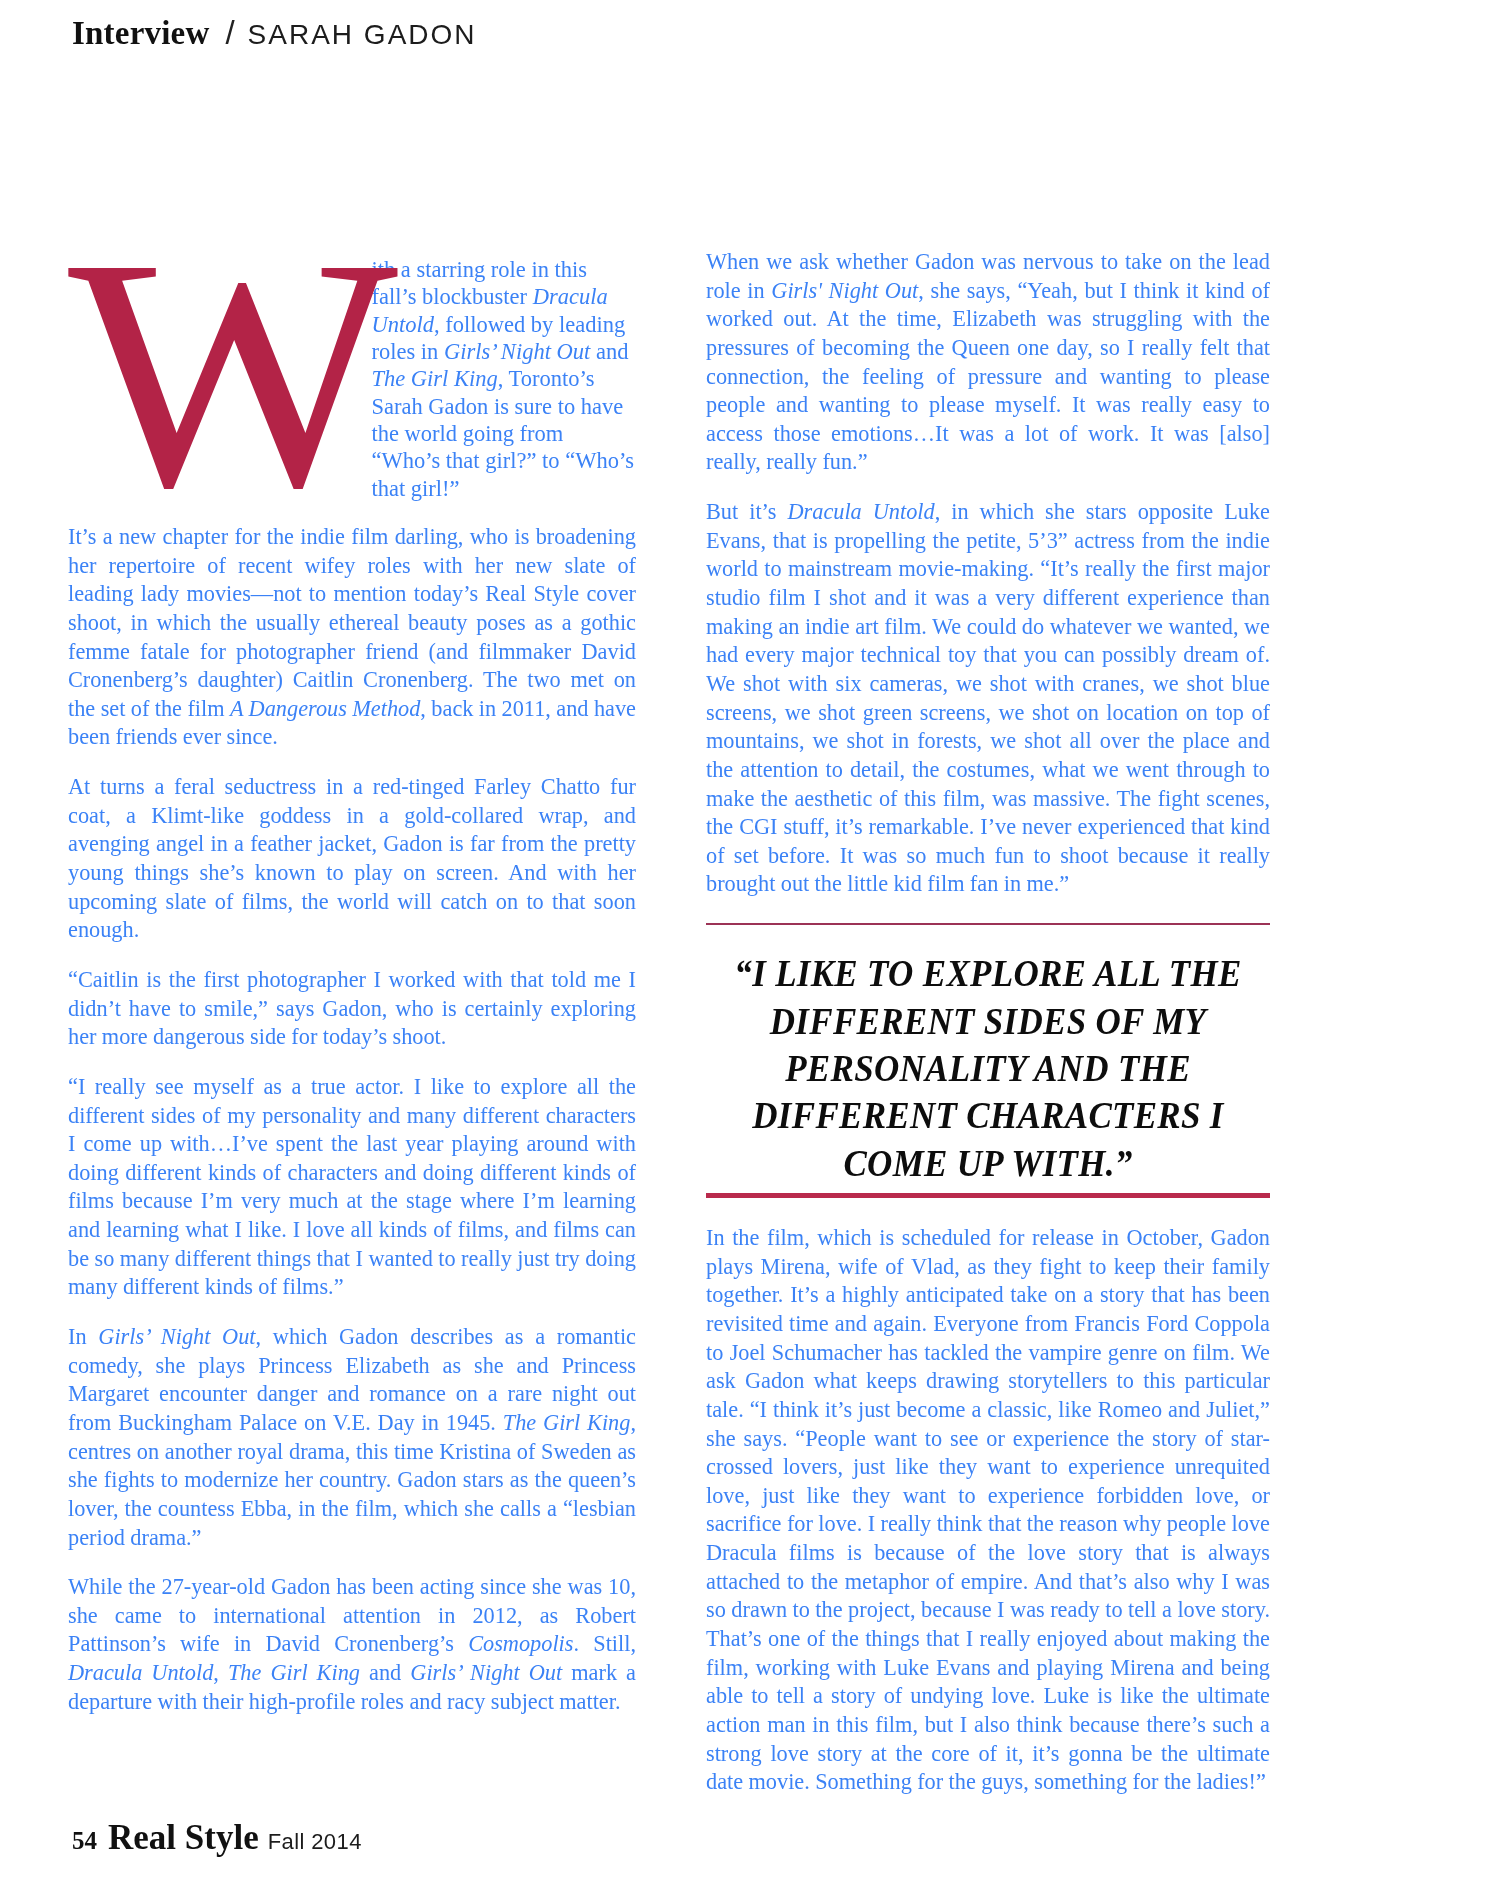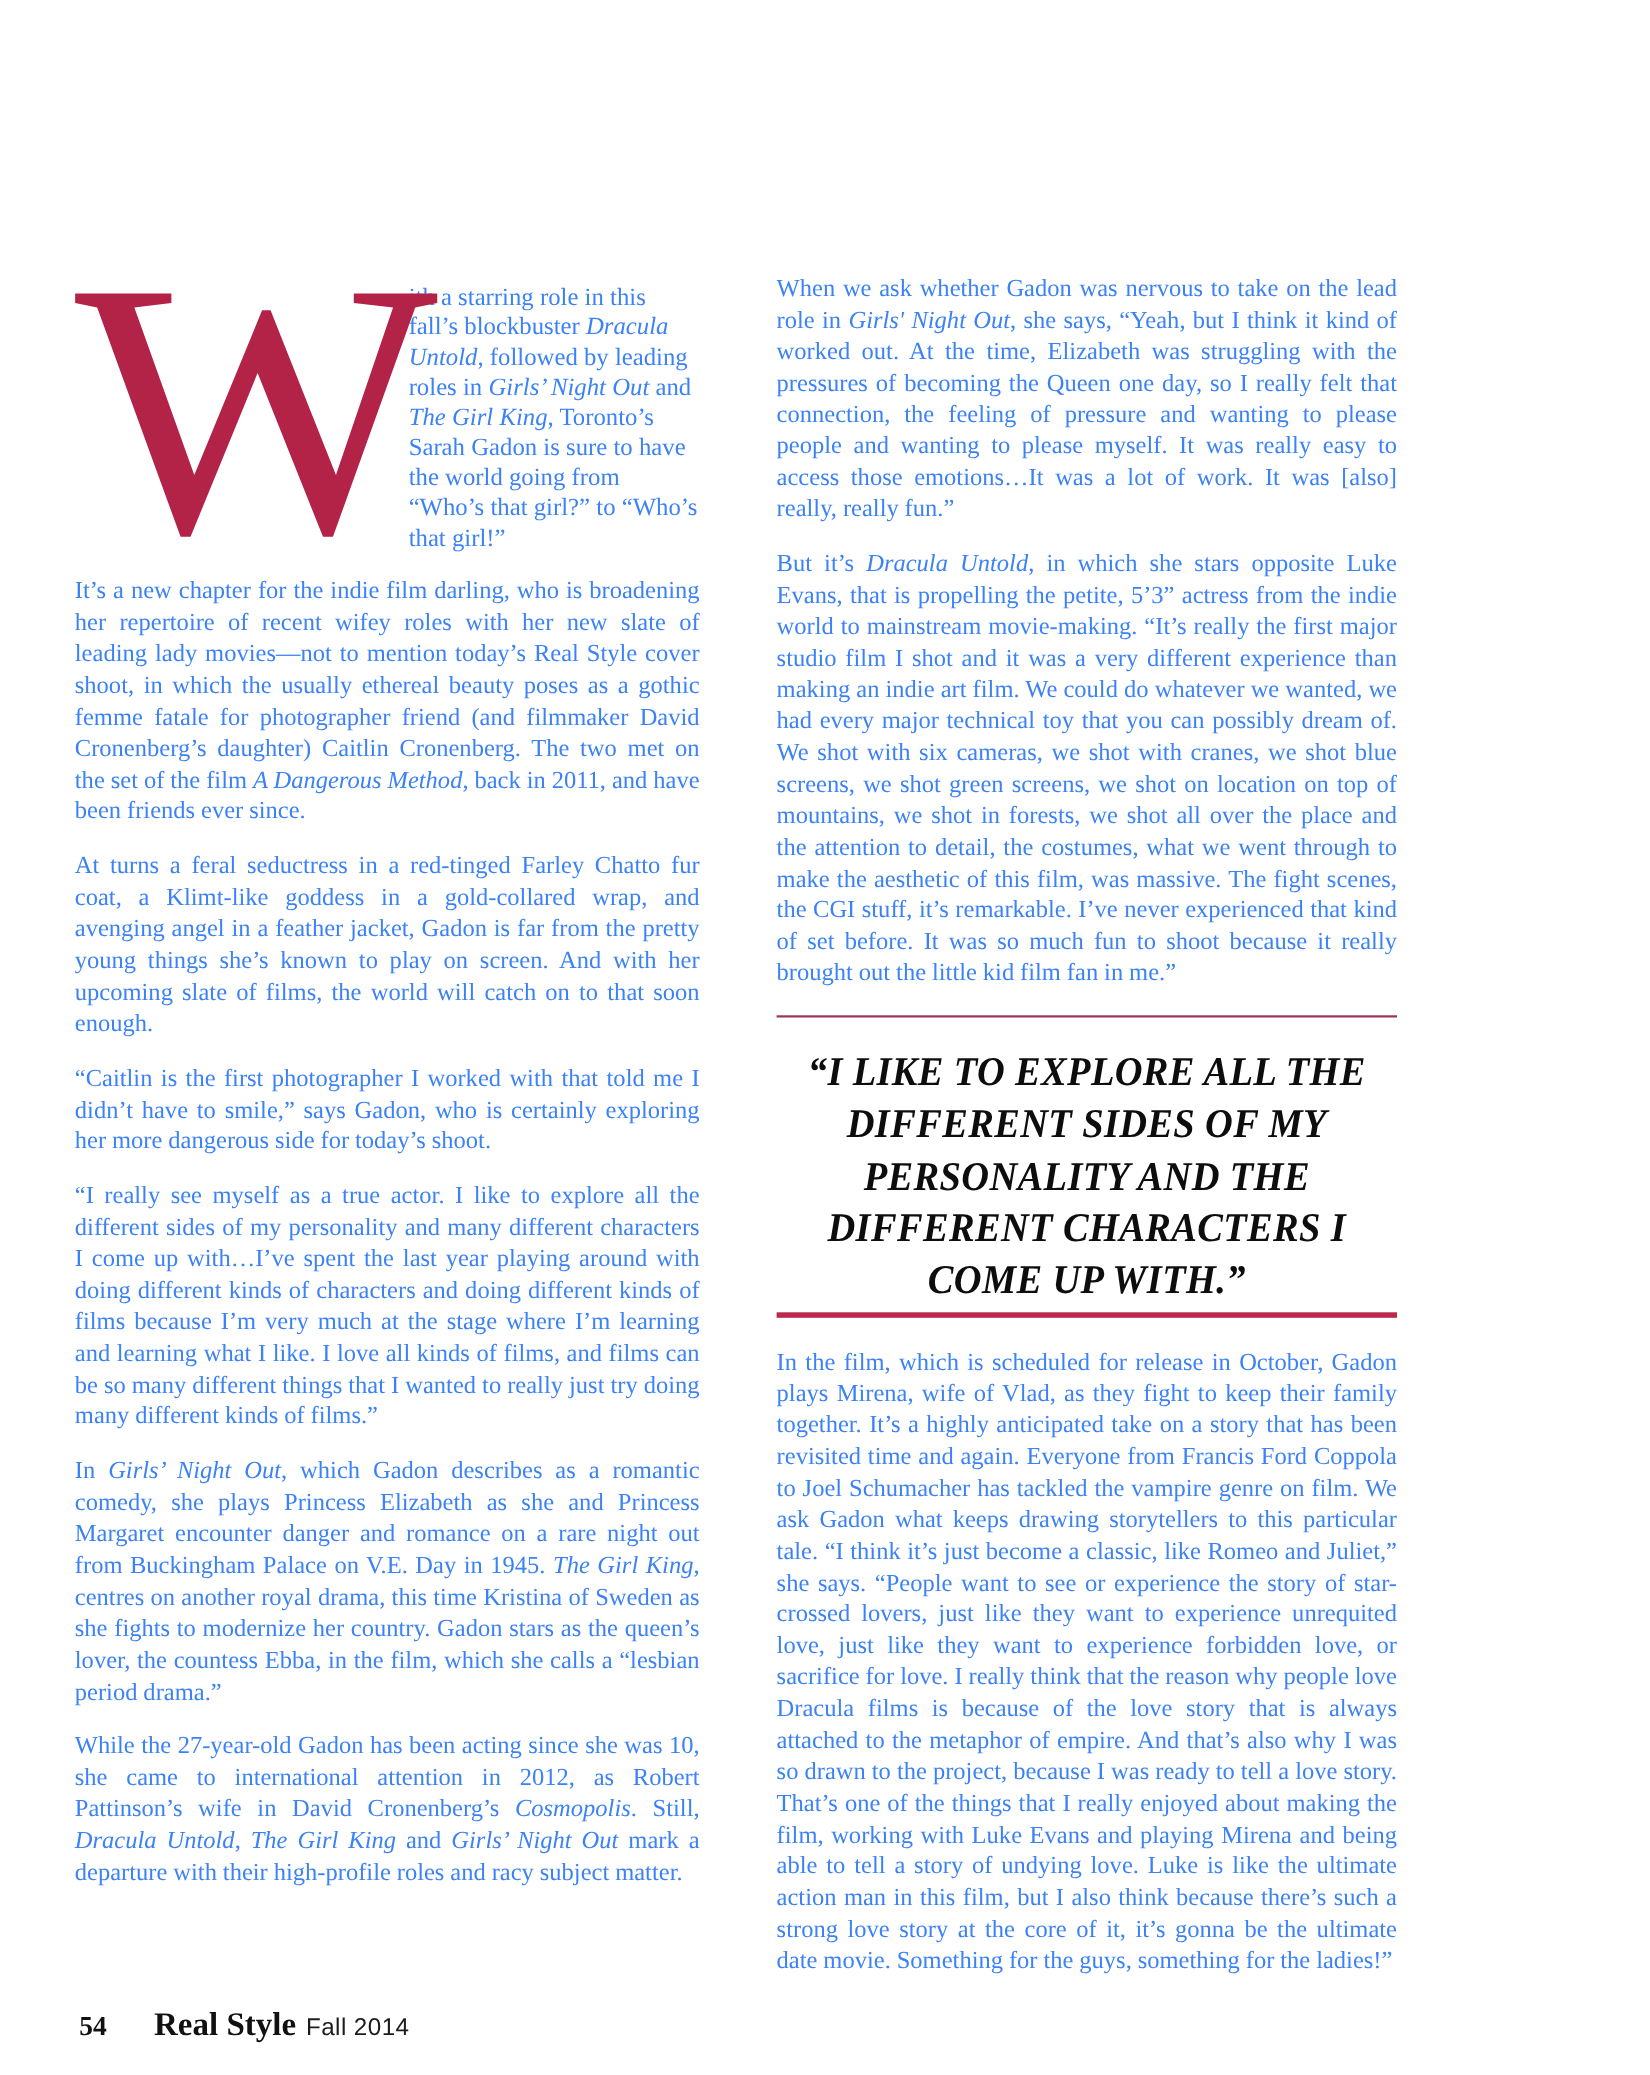--- a/index.html
+++ b/index.html
@@ -152,39 +152,43 @@
   }
   .footer-page {
     font-family: Liberation Serif, serif;
     font-size: 25px;
     font-weight: 700;
     color: #111111;
     margin-right: 11px;
   }
   .footer-brand {
     font-family: "Liberation Serif", "DejaVu Serif", serif;
-    font-size: 30px;
+    font-size: 35px;
     font-weight: 700;
     color: #111111;
     margin-right: 9px;
-    margin-left: 32px;
   }
   .footer-issue {
     font-family: "Liberation Sans", "DejaVu Sans", sans-serif;
     font-size: 22px;
     font-weight: 400;
     color: #1c1c1c;
     letter-spacing: 0.4px;
   }
 </style>
 </head>
 <body>
 
 <div class="page">
 
+  <div class="runhead">
+    <span class="runhead-main">Interview</span>
+    <span class="runhead-slash">/</span>
+    <span class="runhead-sub">SARAH GADON</span>
+  </div>
 
   <div class="columns">
 
     <div class="col col-left">
 
       <div class="intro clearfix">
         <span class="dropcap">W</span>
         <div class="intro-text"><span>ith a starring role in this fall’s blockbuster </span><em>Dracula Untold</em><span>, followed by leading roles in </span><em>Girls’ Night Out</em><span> and </span><em>The Girl King</em><span>, Toronto’s Sarah Gadon is sure to have the world going from “Who’s that girl?” to “Who’s that girl!”</span></div>
       </div>
 

